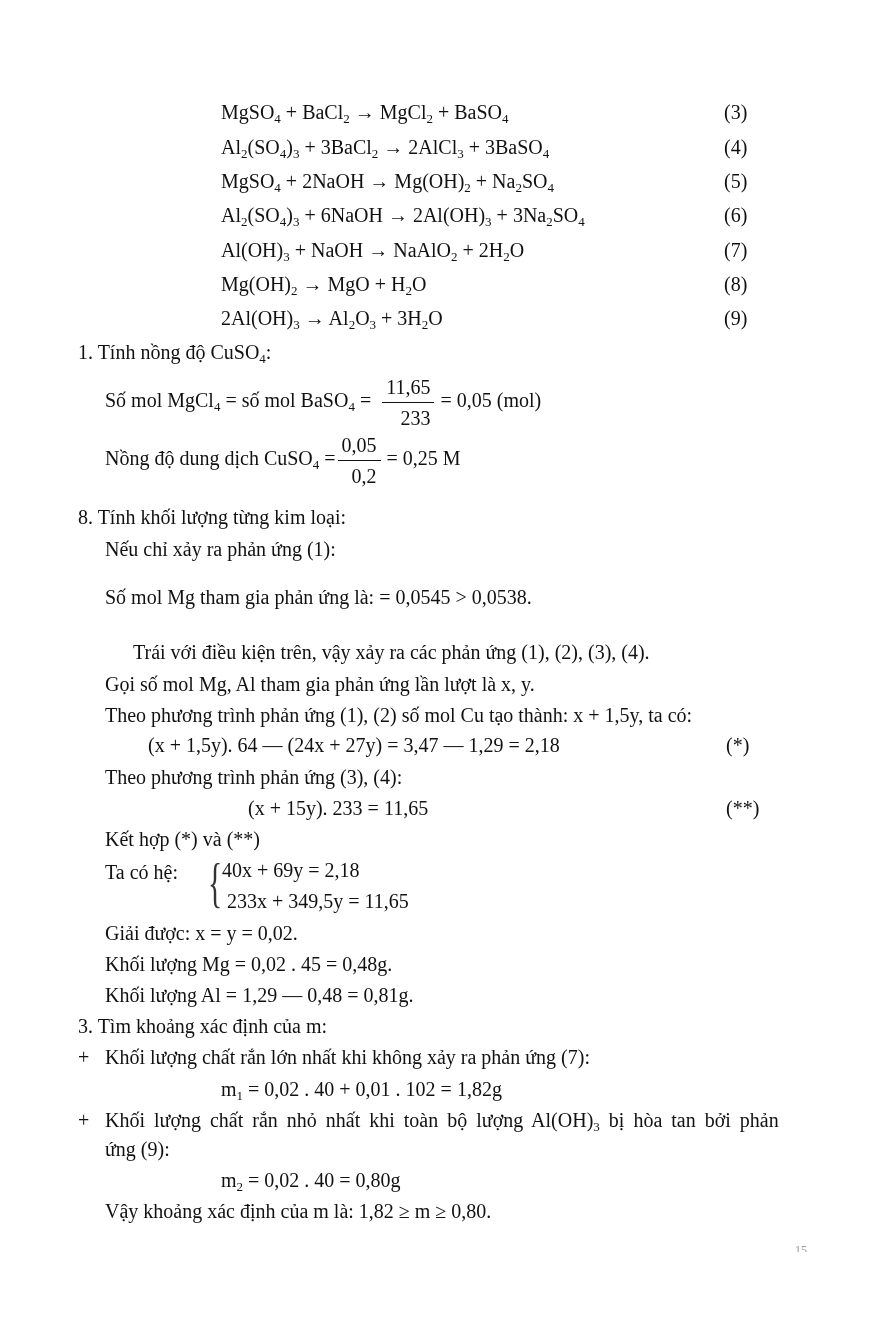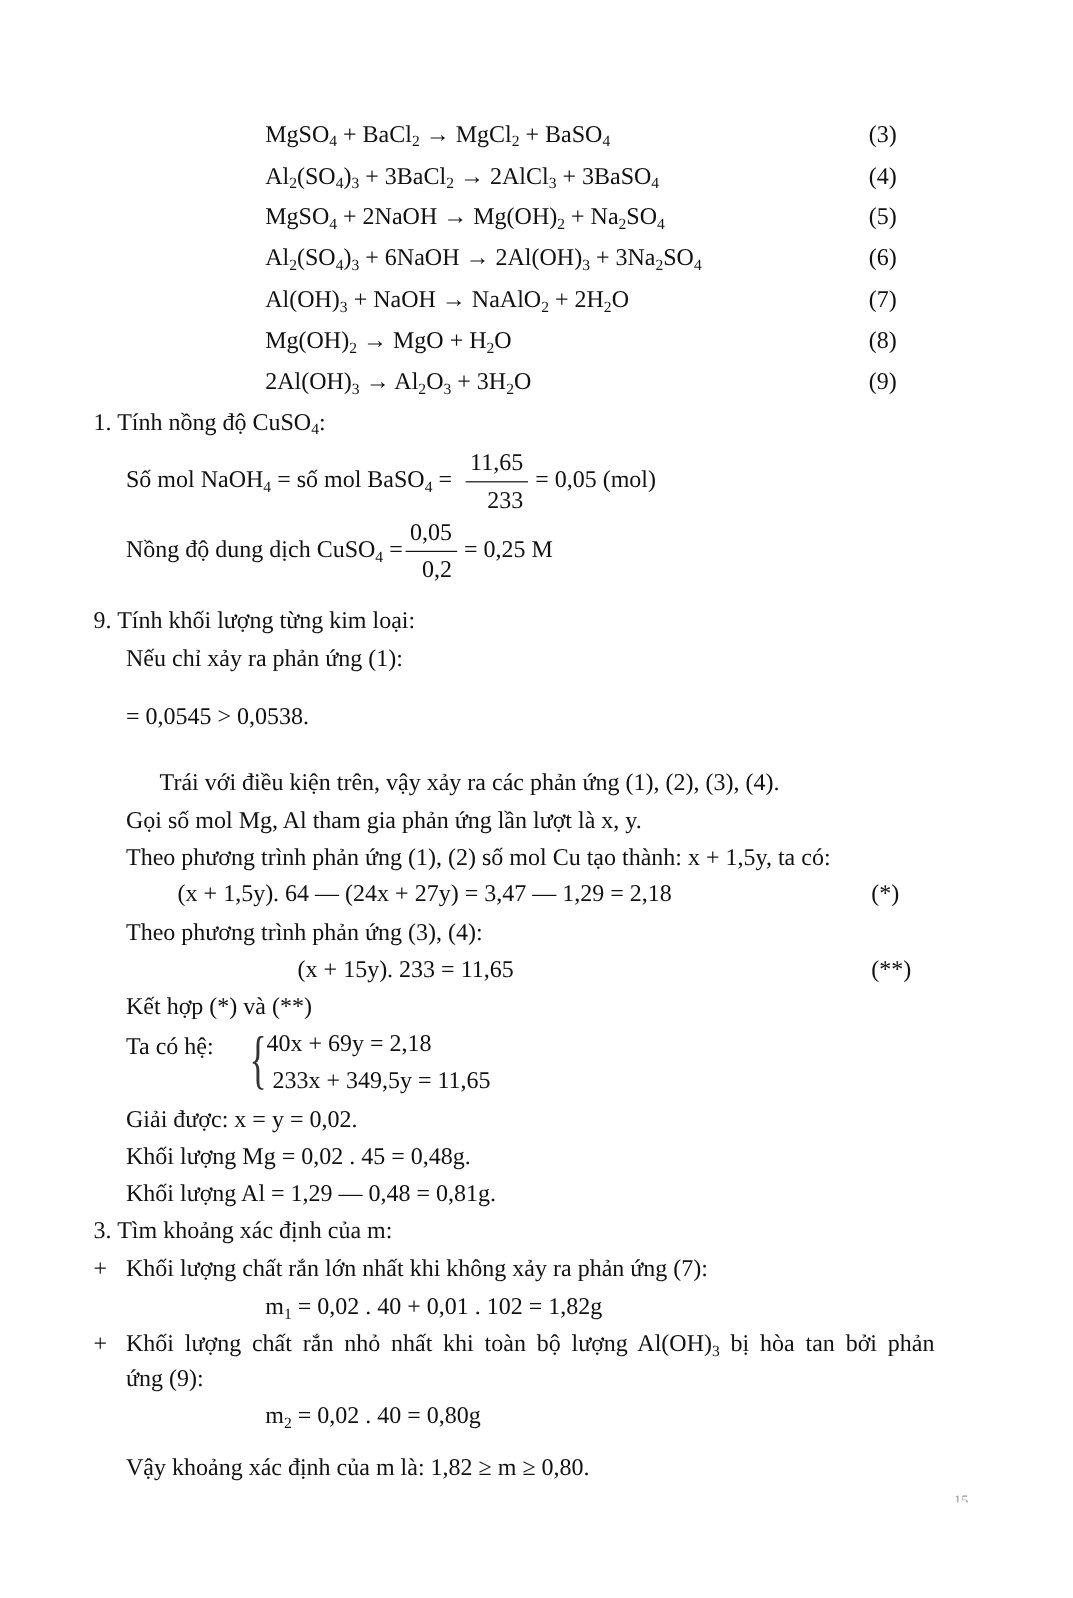--- a/index.html
+++ b/index.html
@@ -30,32 +30,33 @@
     <div class="eqnum" style="left: 724px; top: 238px;">(7)</div>
     <div class="line" style="left: 221px; top: 272px;"><span>Mg(OH)</span><sub>2</sub><span> → MgO + H</span><sub>2</sub><span>O</span></div>
     <div class="eqnum" style="left: 724px; top: 272px;">(8)</div>
     <div class="line" style="left: 221px; top: 306px;"><span>2Al(OH)</span><sub>3</sub><span> → Al</span><sub>2</sub><span>O</span><sub>3</sub><span> + 3H</span><sub>2</sub><span>O</span></div>
     <div class="eqnum" style="left: 724px; top: 306px;">(9)</div>
   </div>
 
 <div class="line" style="left:78px; top:340px;"><span>1. Tính nồng độ CuSO</span><sub>4</sub><span>:</span></div>
 
 <div class="line" style="left:105px; top:372px; line-height:56px;">
-  <span>Số mol NaOH</span><sub>4</sub><span> = số mol BaSO</span><sub>4</sub><span> =</span>
+  <span>Số mol MgCl</span><sub>4</sub><span> = số mol BaSO</span><sub>4</sub><span> =</span>
   <span class="frac"><span class="num">11,65</span><span class="den">233</span></span><span>= 0,05 (mol)</span>
 </div>
 
 <div class="line" style="left:105px; top:430px; line-height:56px;">
   <span>Nồng độ dung dịch CuSO</span><sub>4</sub><span> =</span><span class="frac" style="margin-left:2px"><span class="num">0,05</span><span class="den">0,2</span></span><span>= 0,25 M</span>
 </div>
 
-<div class="line" style="left:78px; top:505px;">9. Tính khối lượng từng kim loại:</div>
+<div class="line" style="left:78px; top:505px;">8. Tính khối lượng từng kim loại:</div>
 <div class="line" style="left:105px; top:537px;">Nếu chỉ xảy ra phản ứng (1):</div>
 
 <div class="line" style="left:105px; top:569px; line-height:56px;">
+  <span>Số mol Mg tham gia phản ứng là:</span>
   <span>= 0,0545 &gt; 0,0538.</span>
 </div>
 
 <div class="line" style="left:105px; top:640px;margin-left:28px;">Trái với điều kiện trên, vậy xảy ra các phản ứng (1), (2), (3), (4).</div>
 <div class="line" style="left:105px; top:672px;">Gọi số mol Mg, Al tham gia phản ứng lần lượt là x, y.</div>
 <div class="line" style="left:105px; top:703px;">Theo phương trình phản ứng (1), (2) số mol Cu tạo thành: x + 1,5y, ta có:</div>
 <div class="line" style="left:148px; top:733px;">(x + 1,5y). 64 — (24x + 27y) = 3,47 — 1,29 = 2,18</div>
 <div class="eqnum" style="left:726px; top:733px;">(*)</div>
 <div class="line" style="left:105px; top:765px;">Theo phương trình phản ứng (3), (4):</div>
 <div class="line" style="left:248px; top:796px;">(x + 15y). 233 = 11,65</div>
@@ -74,15 +75,15 @@
 <div class="line" style="left:78px; top:1014px;">3. Tìm khoảng xác định của m:</div>
 
 <div class="line" style="left:78px; top:1045px;">+</div>
 <div class="line" style="left:105px; top:1045px;">Khối lượng chất rắn lớn nhất khi không xảy ra phản ứng (7):</div>
 <div class="line" style="left:221px; top:1077px;"><span>m</span><sub>1</sub><span> = 0,02 . 40 + 0,01 . 102 = 1,82g</span></div>
 
 <div class="line" style="left:78px; top:1108px;">+</div>
 <div class="line" style="left:105px; top:1108px; width:710px; word-spacing:4px;"><span>Khối lượng chất rắn nhỏ nhất khi toàn bộ lượng Al(OH)</span><sub>3</sub><span> bị hòa tan bởi phản</span></div>
 <div class="line" style="left:105px; top:1137px;">ứng (9):</div>
 <div class="line" style="left:221px; top:1168px;"><span>m</span><sub>2</sub><span> = 0,02 . 40 = 0,80g</span></div>
-<div class="line" style="left:105px; top:1199px;margin-top:12px;">Vậy khoảng xác định của m là: 1,82 ≥  m ≥  0,80.</div>
+<div class="line" style="left:105px; top:1199px;">Vậy khoảng xác định của m là: 1,82 ≥  m ≥  0,80.</div>
 
 <div class="pagenum">15</div>
 
 </body></html>

